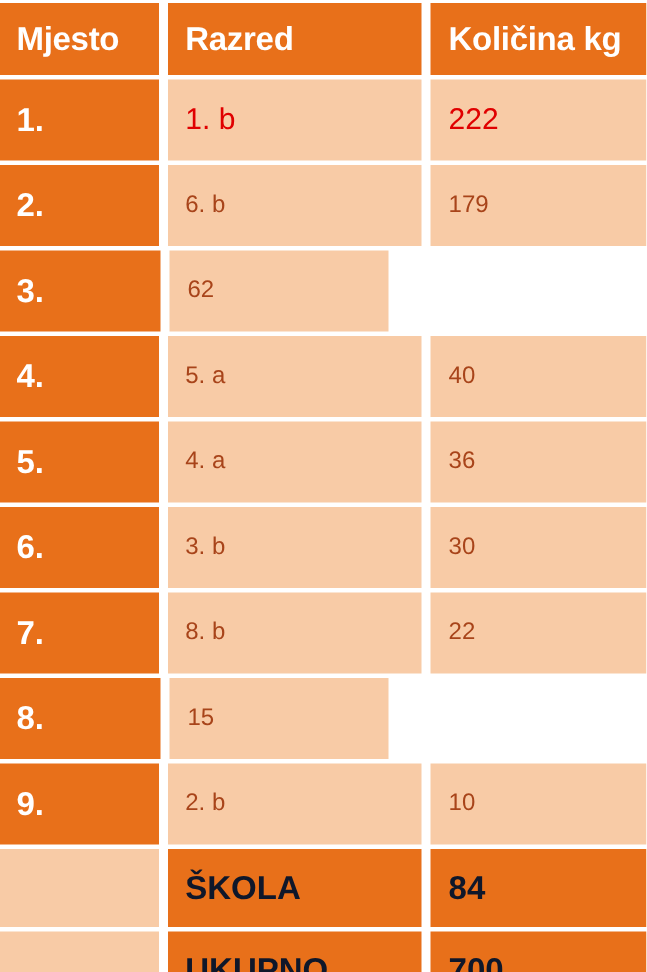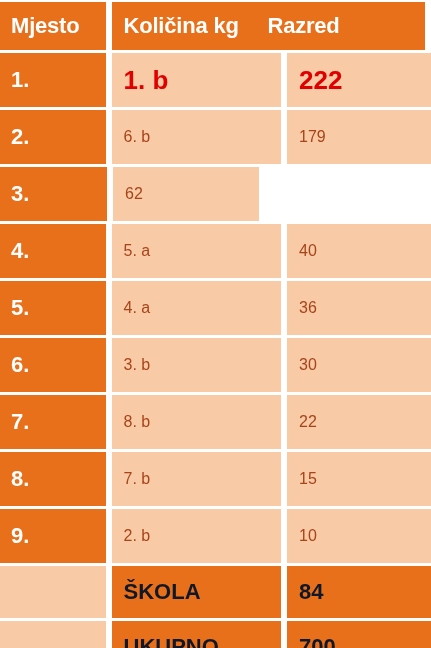--- a/index.html
+++ b/index.html
@@ -72,43 +72,43 @@
     font-weight: bold;
     font-size: 22px;
   }
   .txt-body {
     color: #A8441A;
     font-weight: normal;
     font-size: 16px;
   }
   .txt-highlight {
     color: #E00000;
-    font-weight: bold;
-    font-size: 26px;
+    font-weight: normal;
+    font-size: 20px;
   }
   .txt-summary {
     color: #0f172a;
     font-weight: bold;
     font-size: 22px;
   }
 
   
   .row-header .cell { height: 48px; }
   .row-data .cell { height: 54px; }
   .row-summary .cell { height: 52px; }
 </style>
 </head>
 <body>
 
 <div id="table-root">
 
   <div class="row row-header">
     <div class="cell col-place fill-dark txt-header">Mjesto</div>
+    <div class="cell col-class fill-dark txt-header">Razred</div>
     <div class="cell col-amount fill-dark txt-header">Količina kg</div>
-    <div class="cell col-class fill-dark txt-header">Razred</div>
   </div>
 
   <div class="row row-data">
     <div class="cell col-place fill-dark txt-place">1.</div>
     <div class="cell col-class fill-light txt-highlight">1. b</div>
     <div class="cell col-amount fill-light txt-highlight">222</div>
   </div>
 
   <div class="row row-data">
     <div class="cell col-place fill-dark txt-place">2.</div>
@@ -140,21 +140,20 @@
   </div>
 
   <div class="row row-data">
     <div class="cell col-place fill-dark txt-place">7.</div>
     <div class="cell col-class fill-light txt-body">8. b</div>
     <div class="cell col-amount fill-light txt-body">22</div>
   </div>
 
   <div class="row row-data">
     <div class="cell col-place fill-dark txt-place">8.</div>
-    <div class="cell col-class fill-light txt-body">7. b</div>
     <div class="cell col-amount fill-light txt-body">15</div>
   </div>
 
   <div class="row row-data">
     <div class="cell col-place fill-dark txt-place">9.</div>
     <div class="cell col-class fill-light txt-body">2. b</div>
     <div class="cell col-amount fill-light txt-body">10</div>
   </div>
 
   <div class="row row-summary">

